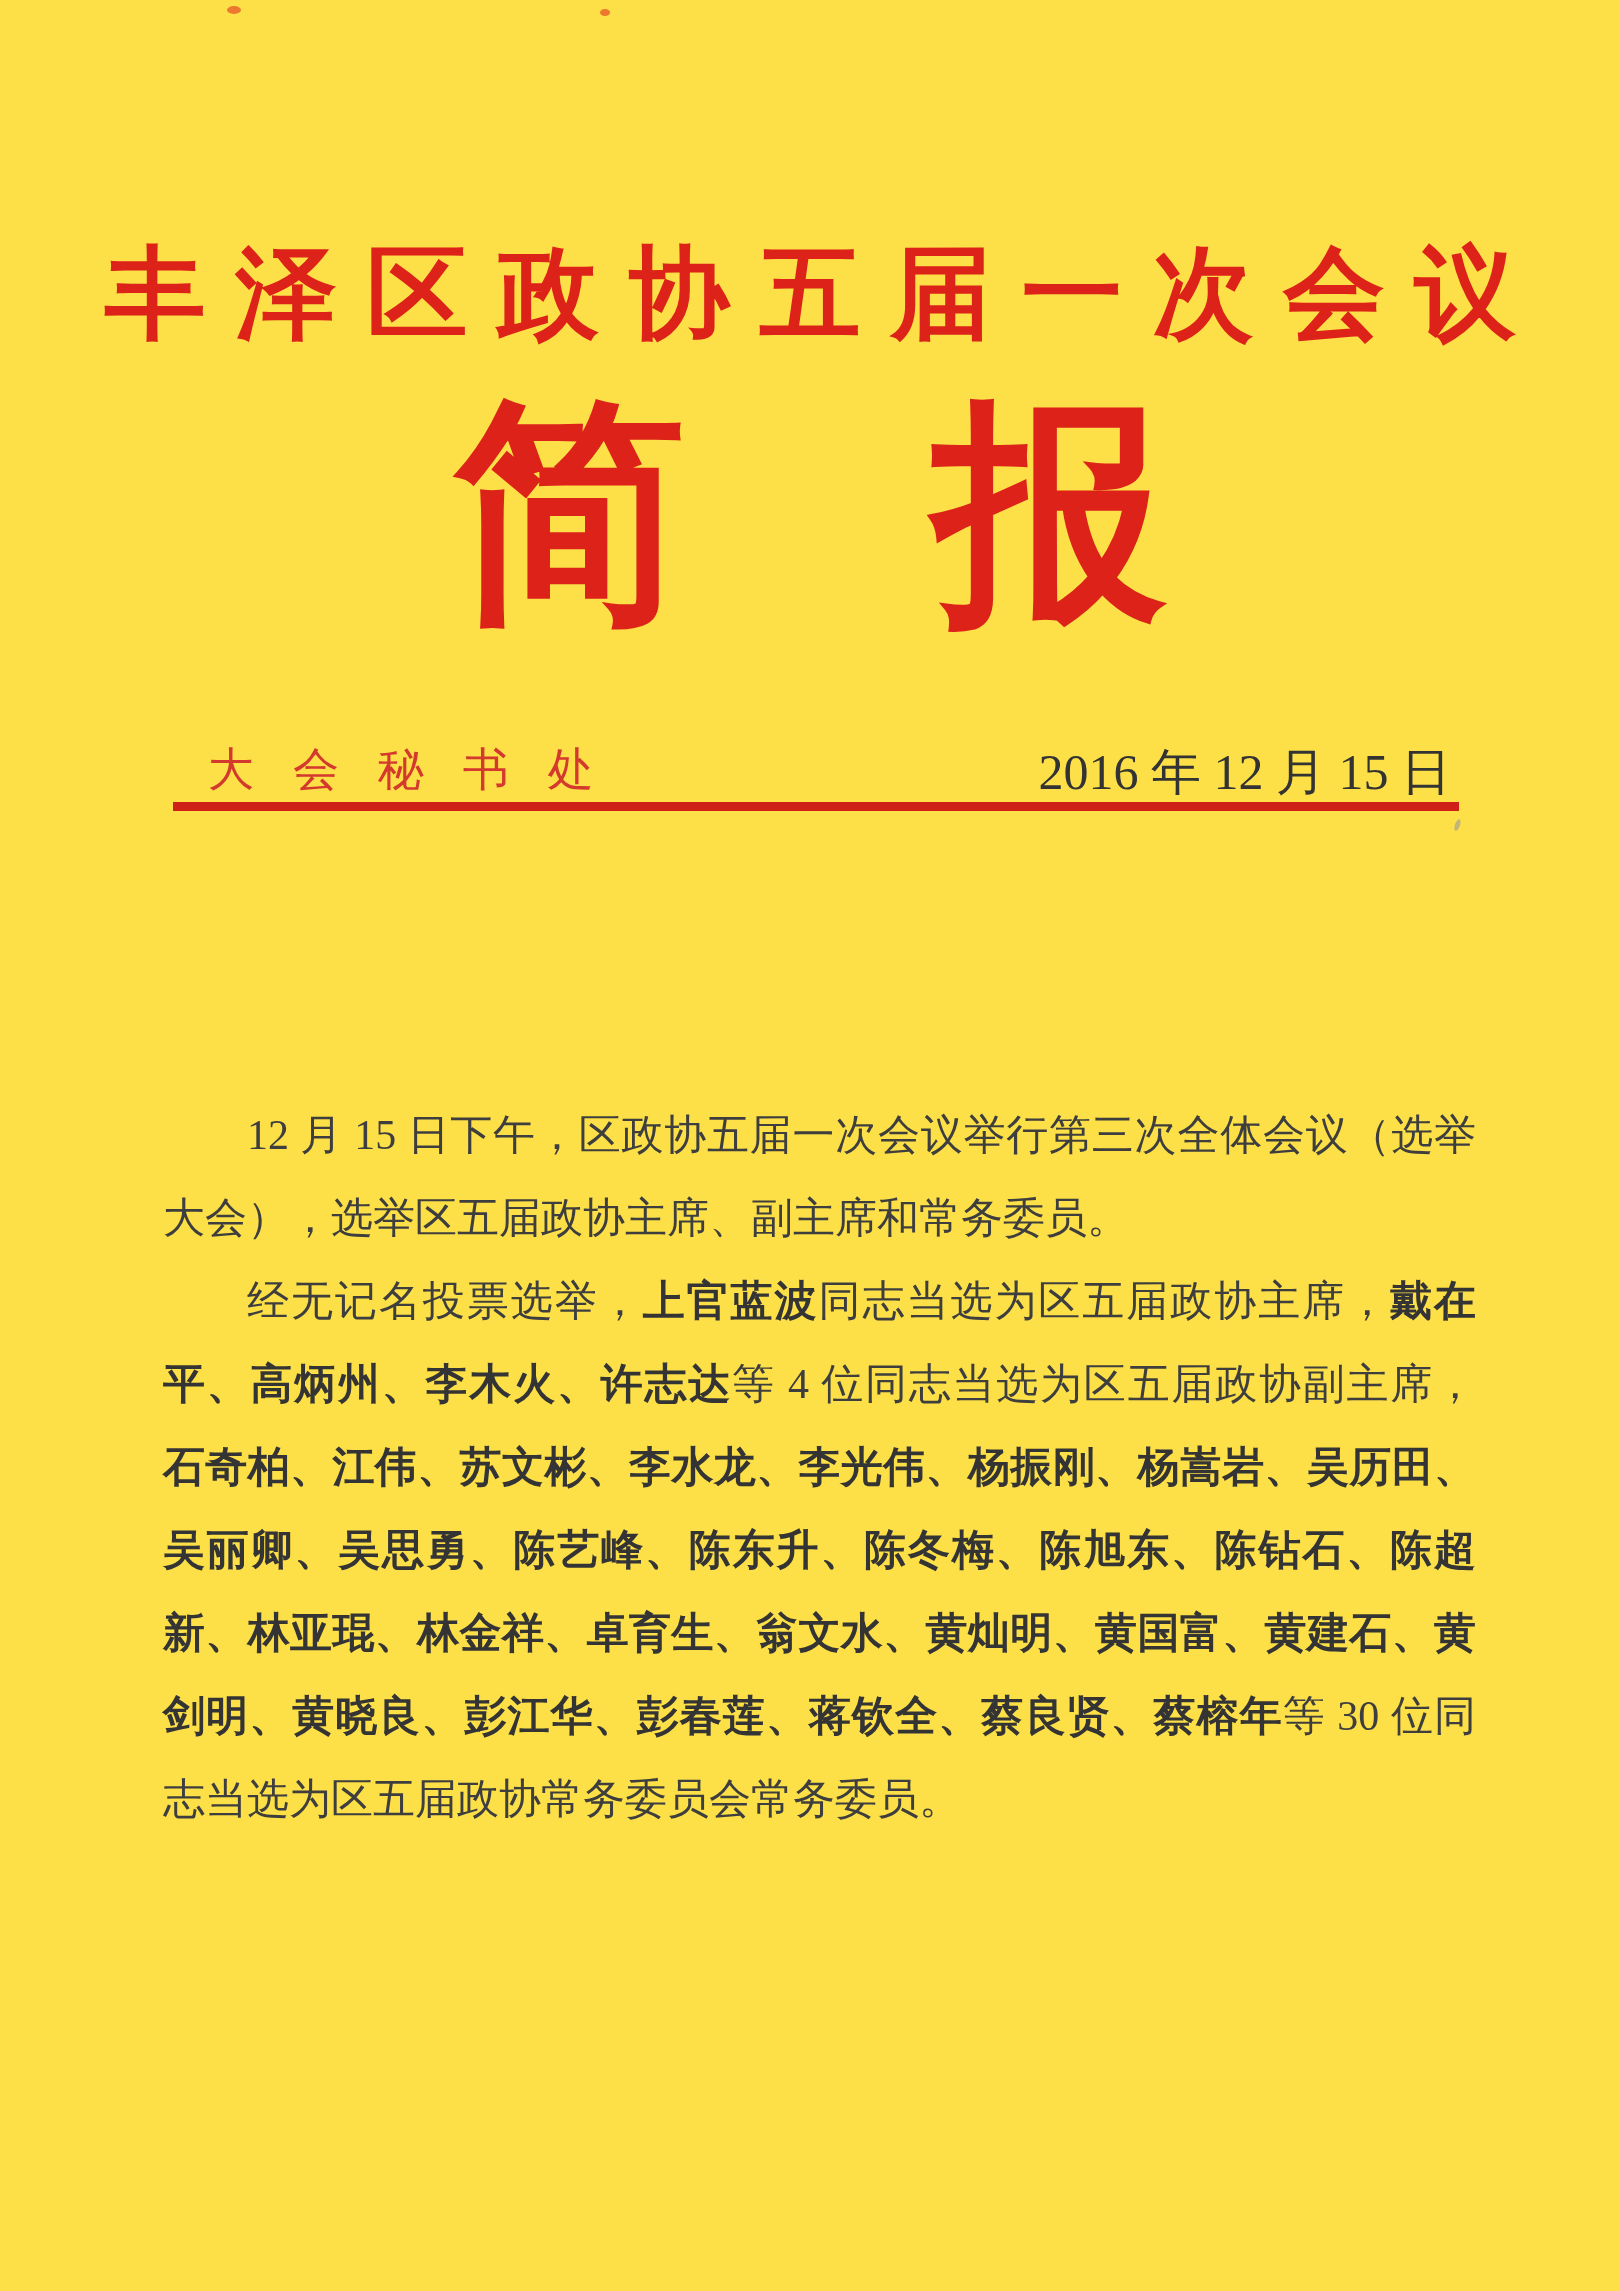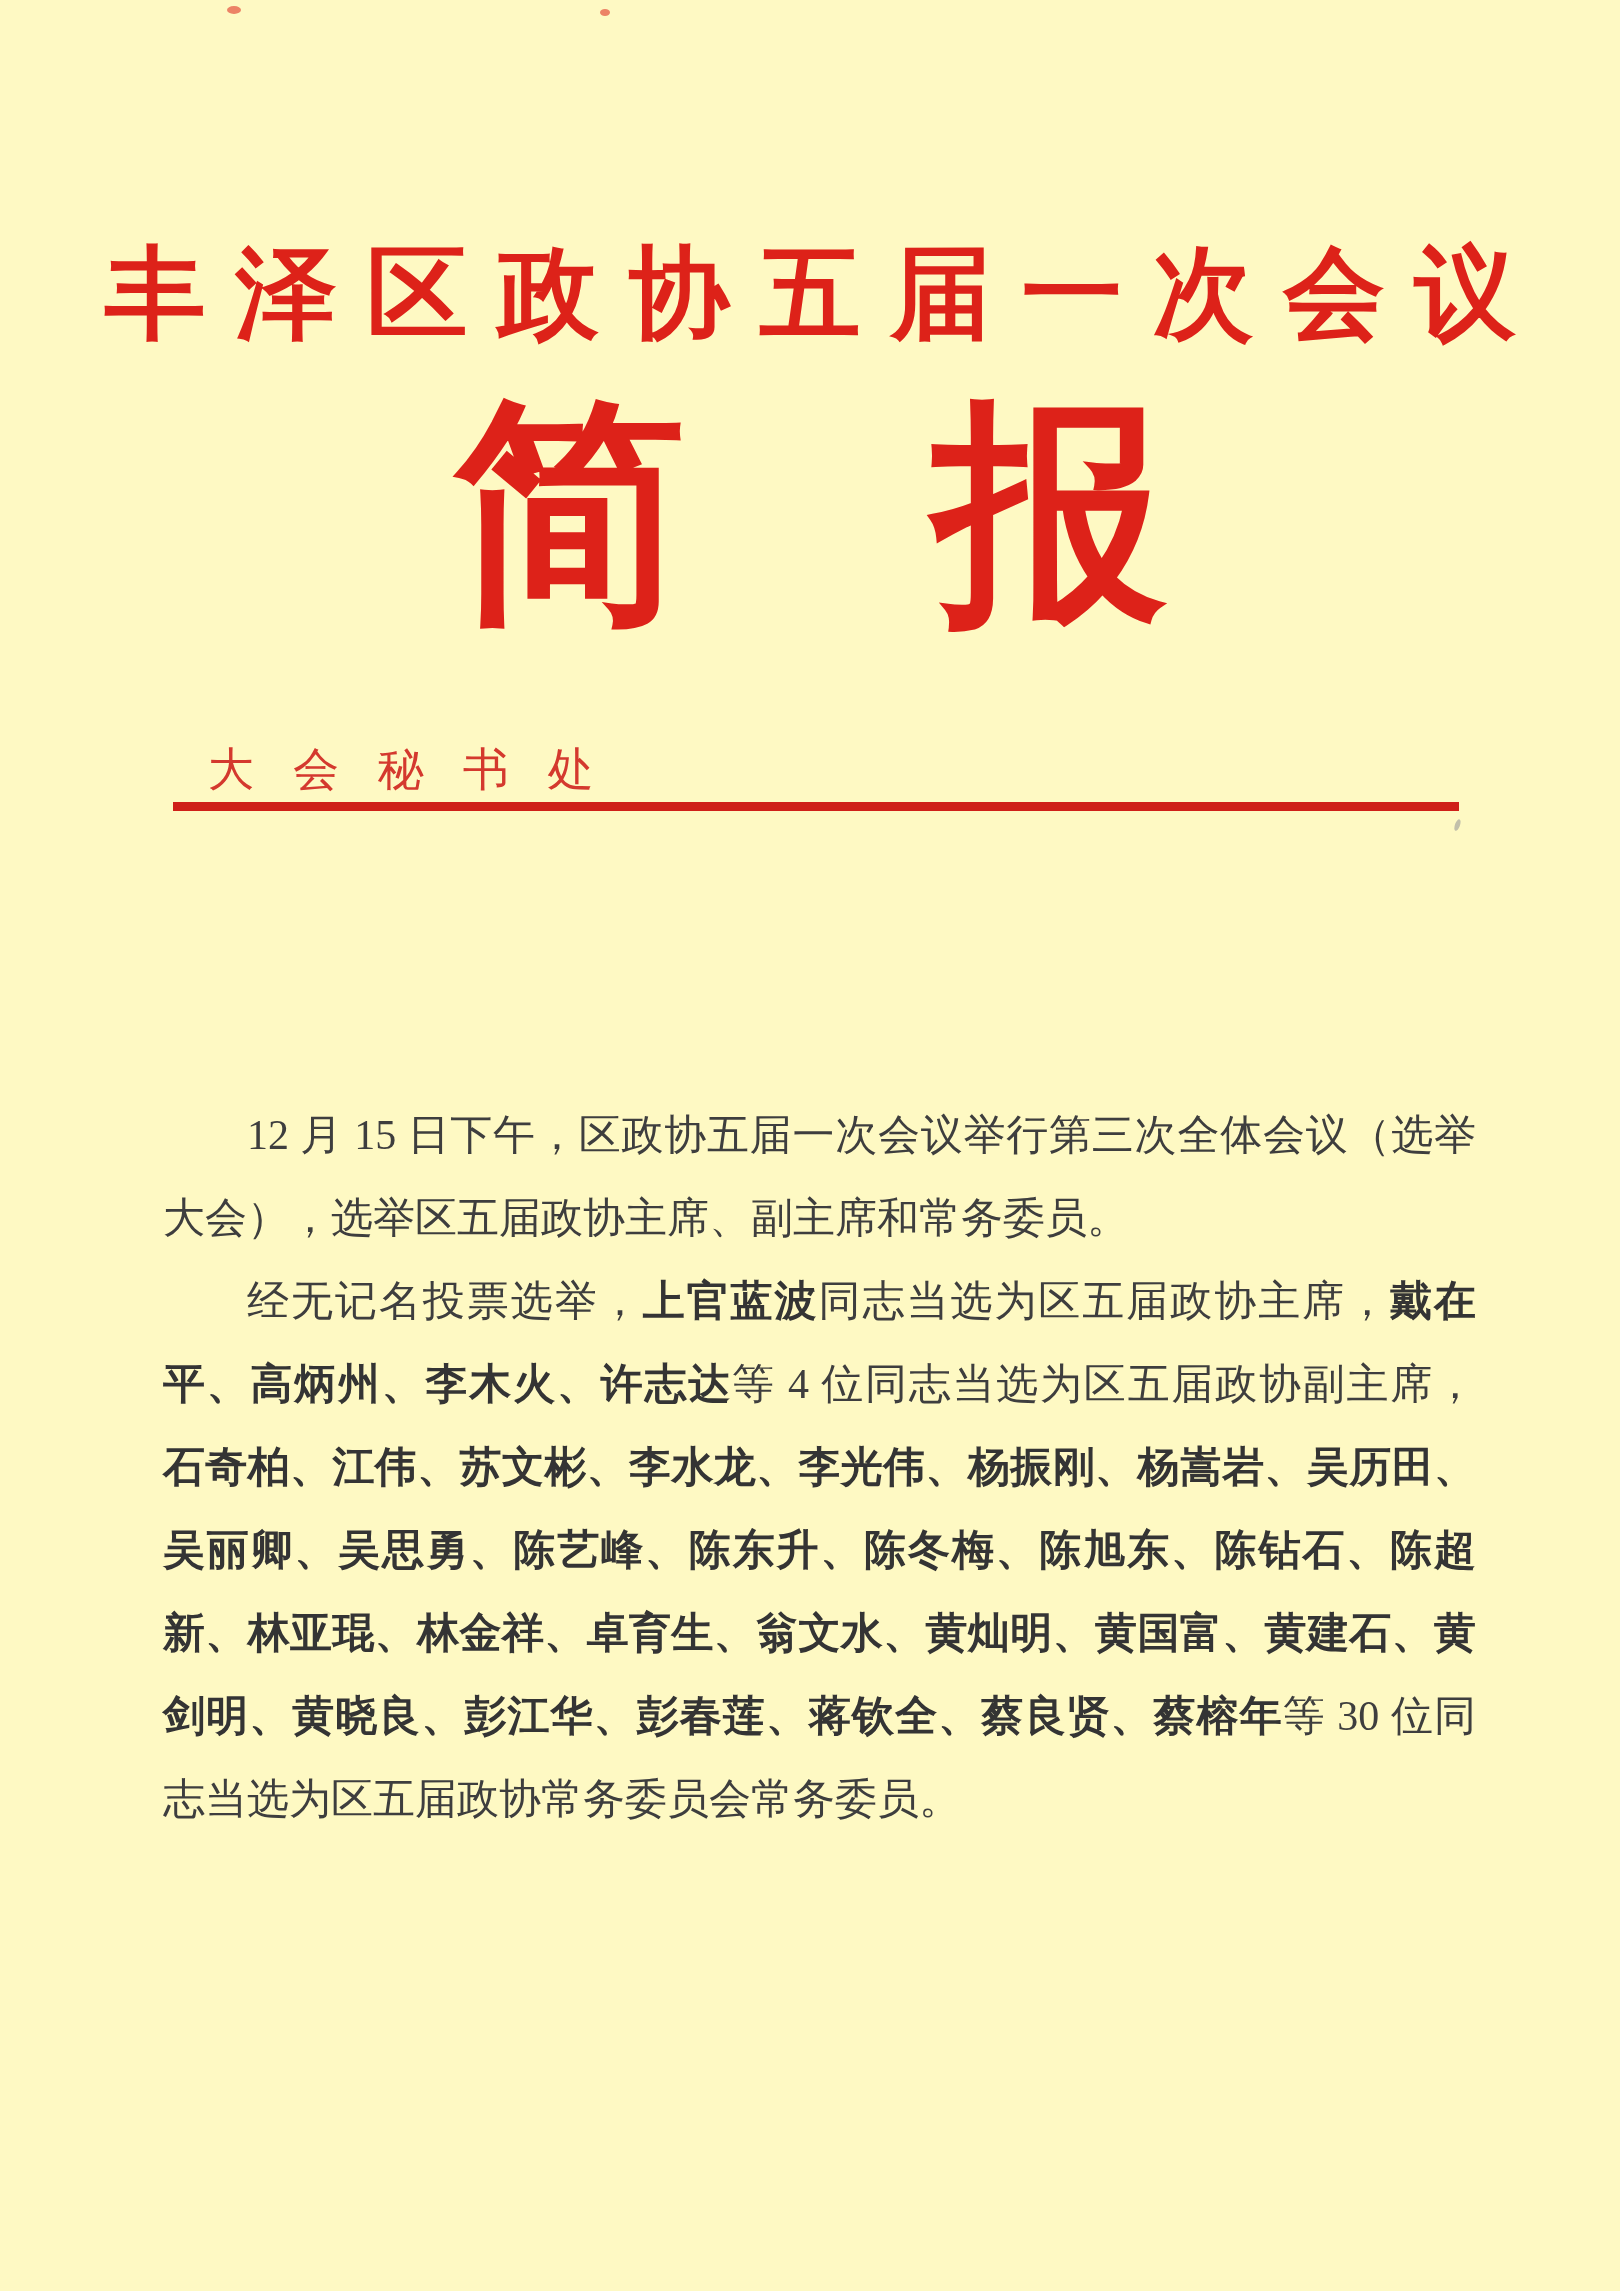--- a/index.html
+++ b/index.html
@@ -1,21 +1,21 @@
 <!DOCTYPE html>
 <html lang="zh"><head>
 <meta charset="utf-8">
 <style>
   html, body { margin: 0; padding: 0; background: #e8e8e8; }
   .page {
     position: relative;
     width: 1620px;
     height: 2292px;
     margin: 0 auto;
-    background: #fef9c3;
+    background: #fde047;
     overflow: hidden;
     font-family: "Liberation Serif", "DejaVu Serif", serif;
   }
   
   .speck { position: absolute; border-radius: 50%; }
   .speck.red { background: var(--brand-red, #dd2219); opacity: .55; }
   .speck.gray { background: #9a9a9a; opacity: .6; }
 
   .org-title {
     position: absolute;
@@ -115,20 +115,21 @@
   <div class="org-title">丰泽区政协五届一次会议</div>
 
   <div class="brief-title">
     <span>简</span>
     <span>报</span>
   </div>
 
 
   <div class="pub-row">
     <span class="publisher">大 会 秘 书 处</span>
+    <span class="pub-date">2016 年 12 月 15 日</span>
   </div>
 
   <div class="red-rule"></div>
 
 
   <div class="body-text" id="paragraphs">
       <p><span class="seg">12 月 15 日下午，区政协五届一次会议举行第三次全体会议（选举大会），选举区五届政协主席、副主席和常务委员。</span></p>
       <p><span class="seg">经无记名投票选举，</span><span class="seg-bold">上官蓝波</span><span class="seg">同志当选为区五届政协主席，</span><span class="seg-bold">戴在平、高炳州、李木火、许志达</span><span class="seg">等 4 位同志当选为区五届政协副主席，　</span><span class="seg-bold">石奇柏、江伟、苏文彬、李水龙、李光伟、杨振刚、杨嵩岩、吴历田、吴丽卿、吴思勇、陈艺峰、陈东升、陈冬梅、陈旭东、陈钻石、陈超新、林亚琨、林金祥、卓育生、翁文水、黄灿明、黄国富、黄建石、黄剑明、黄晓良、彭江华、彭春莲、蒋钦全、蔡良贤、蔡榕年</span><span class="seg">等 30 位同志当选为区五届政协常务委员会常务委员。</span></p>
     </div>
 

